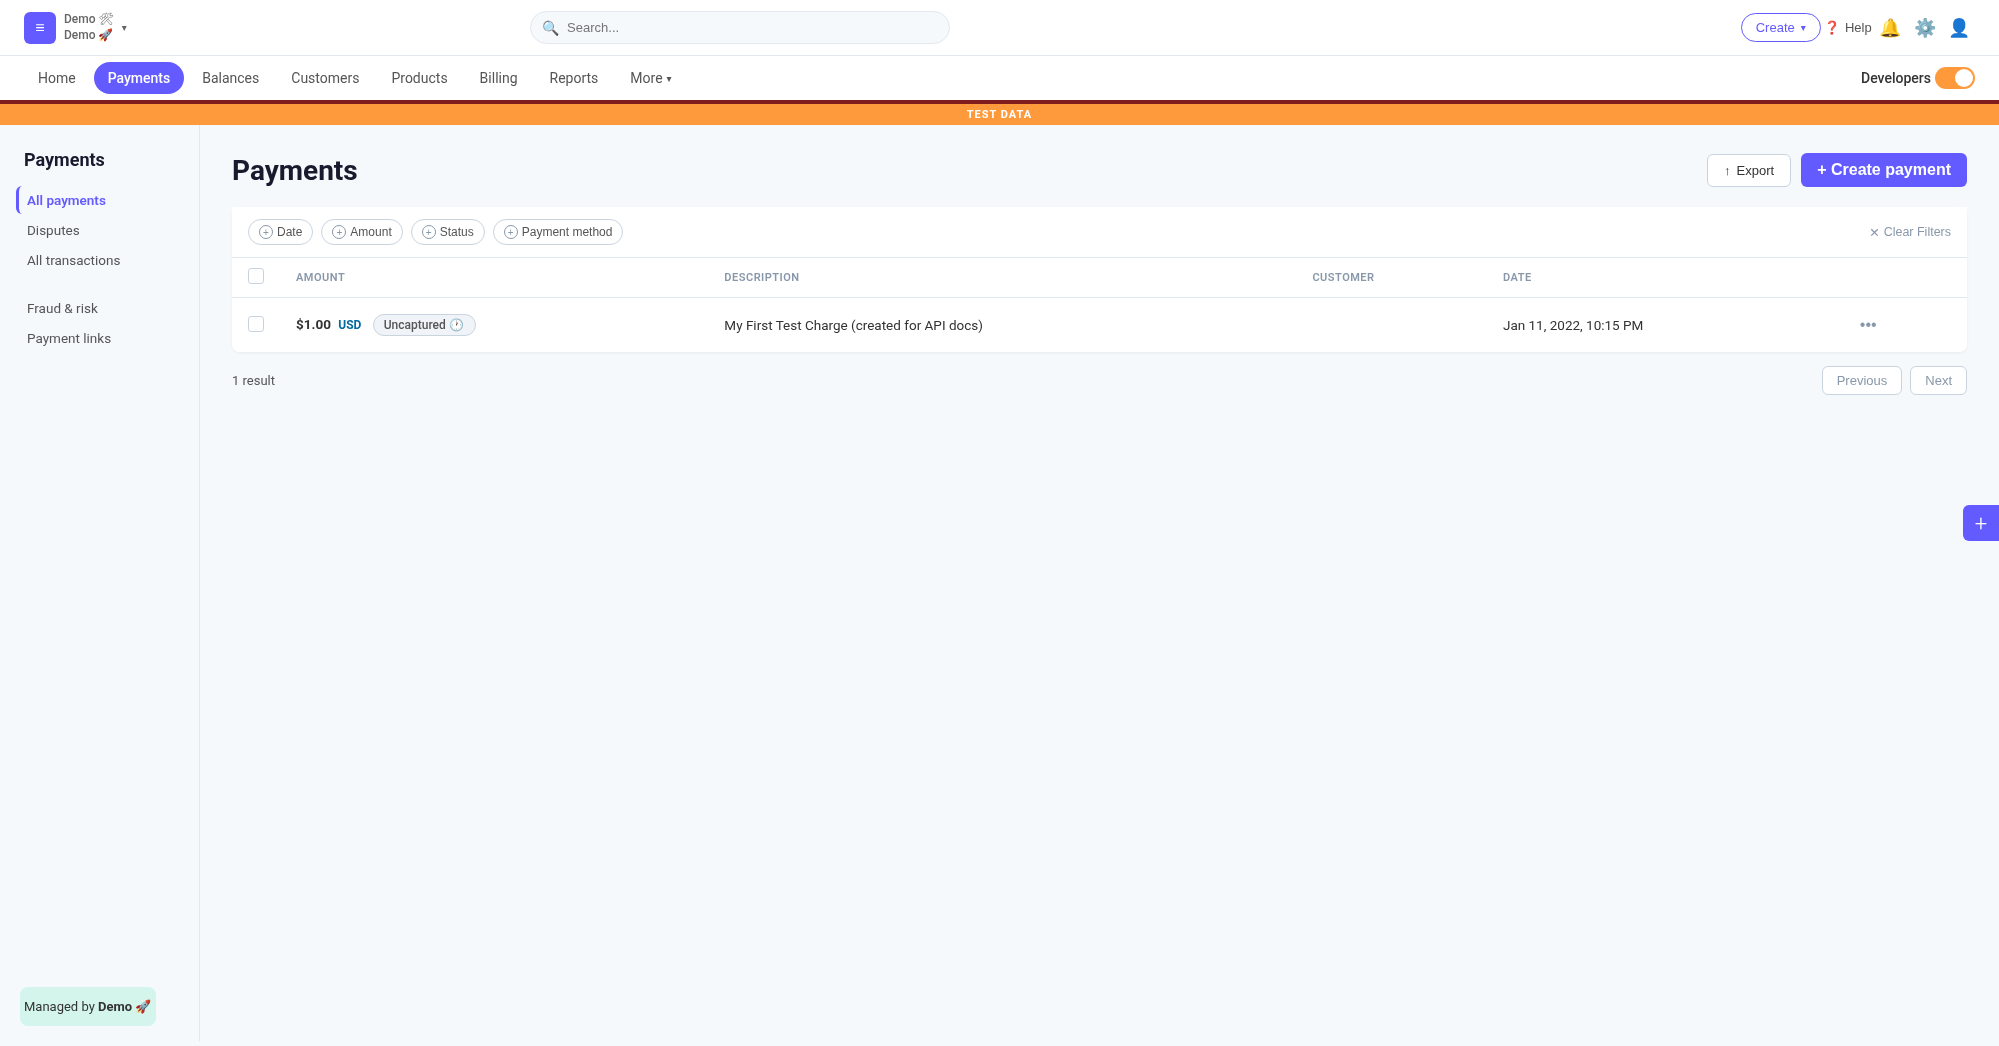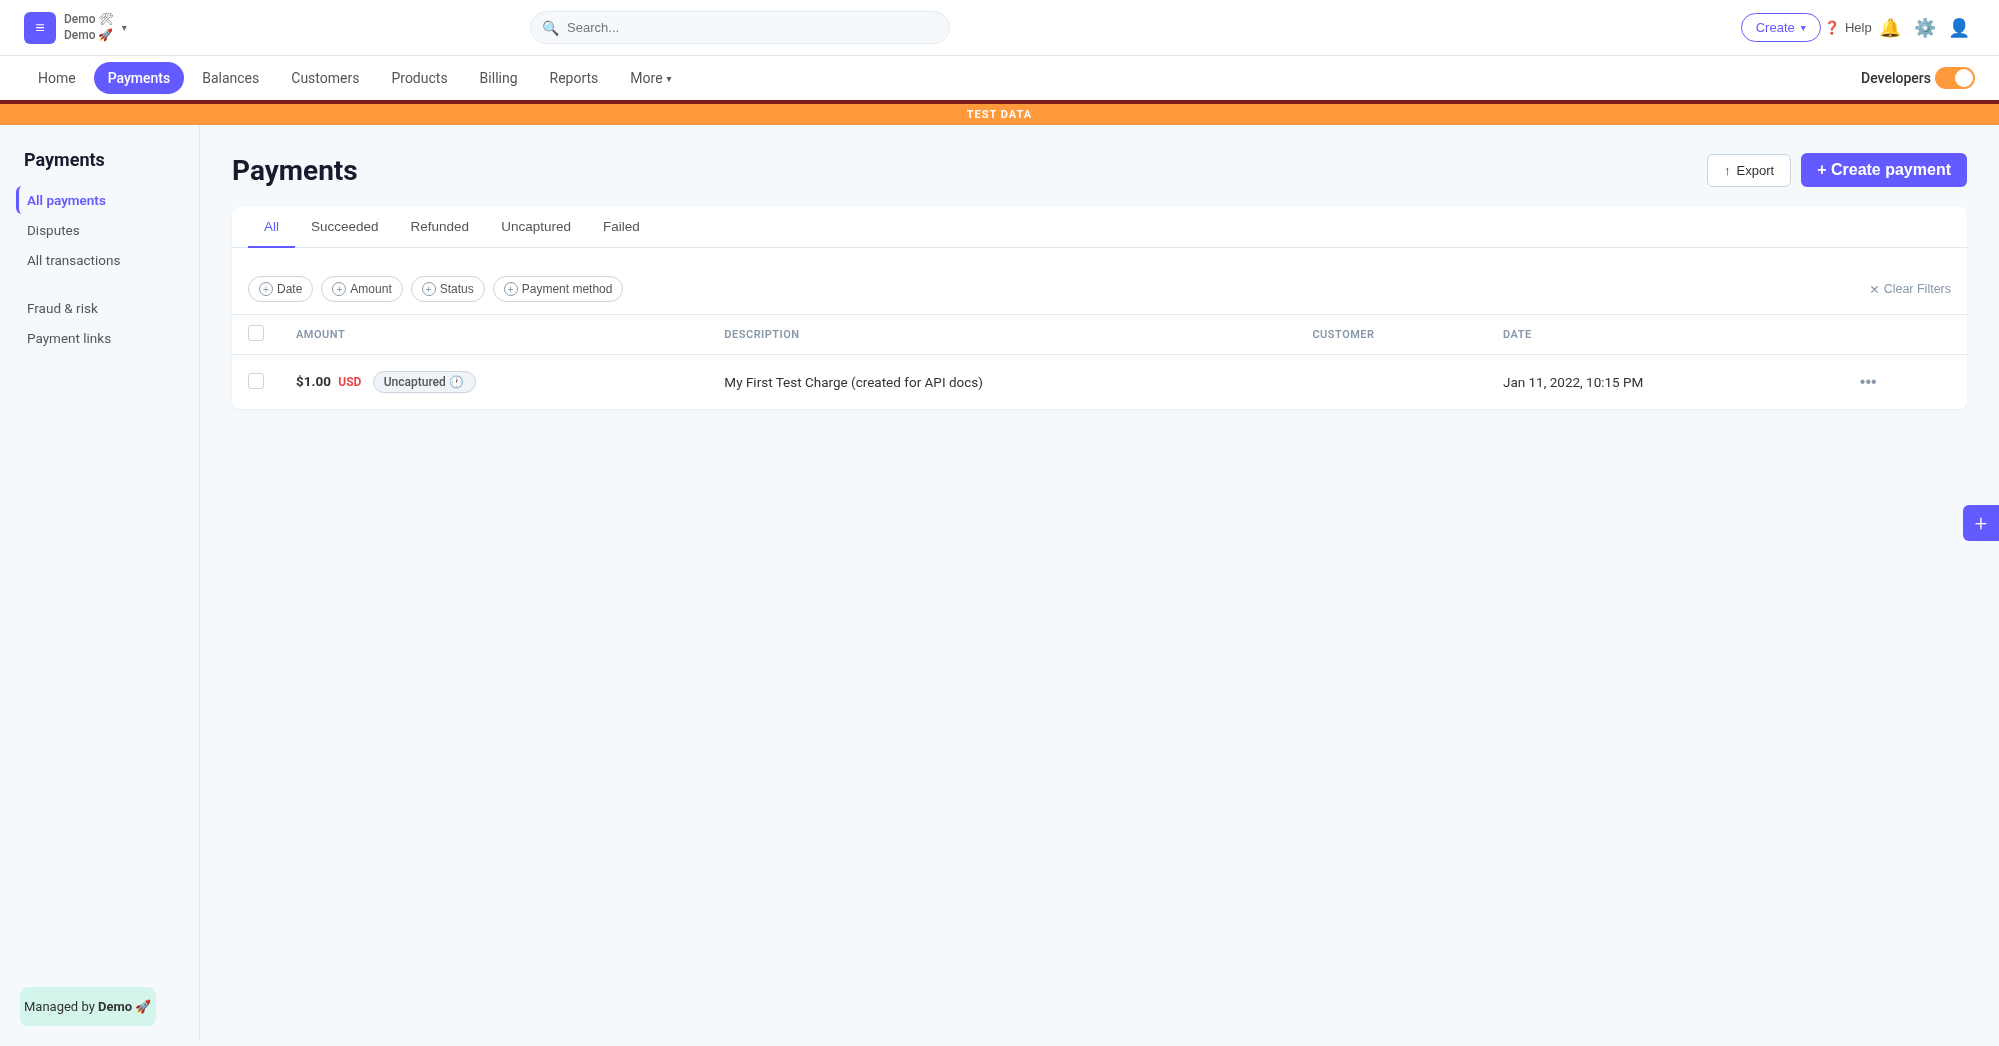--- a/index.html
+++ b/index.html
@@ -373,21 +373,21 @@
       border-radius: 3px;
       cursor: pointer;
       appearance: none;
       background: white;
     }
     .amount-cell {
       font-weight: 700;
       font-size: 14px;
     }
     .currency-label {
-      color: #ef4444;
+      color: #0369a1;
       font-size: 12px;
       margin-left: 4px;
     }
     .status-badge {
       display: inline-flex;
       align-items: center;
       gap: 4px;
       padding: 3px 10px;
       border-radius: 20px;
       font-size: 12px;
@@ -550,27 +550,20 @@
           <span>↑</span>
           <span>Export</span>
         </button>
         <button class="create-payment-btn">
           <span>+ Create payment</span>
         </button>
       </div>
     </div>
 
     <div style="background: white; border-radius: 8px; box-shadow: 0 1px 3px rgba(0,0,0,0.06);">
-      <div class="tabs">
-        <button class="tab active">All</button>
-        <button class="tab">Succeeded</button>
-        <button class="tab">Refunded</button>
-        <button class="tab">Uncaptured</button>
-        <button class="tab">Failed</button>
-      </div>
 
       <div class="filter-row">
         <button class="filter-btn">
           <span class="plus-circle">+</span>
           <span>Date</span>
         </button>
         <button class="filter-btn">
           <span class="plus-circle">+</span>
           <span>Amount</span>
         </button>
@@ -614,20 +607,31 @@
               <td class="description-cell">My First Test Charge (created for API docs)</td>
               <td></td>
               <td class="date-cell">Jan 11, 2022, 10:15 PM</td>
               <td><button class="more-actions">•••</button></td>
             </tr>
           </tbody>
         </table>
       </div>
     </div>
 
+    <div class="pagination">
+      <span class="results-count">1 result</span>
+      <div class="pagination-btns">
+        <button class="pagination-btn" disabled="">
+          <span>Previous</span>
+        </button>
+        <button class="pagination-btn" disabled="">
+          <span>Next</span>
+        </button>
+      </div>
+    </div>
 
   </div>
 </div>
 
 <div class="floating-btn">+</div>
 
 <div class="managed-by">
   <span>Managed by </span><strong>Demo</strong> <span>🚀</span>
 </div>
 

